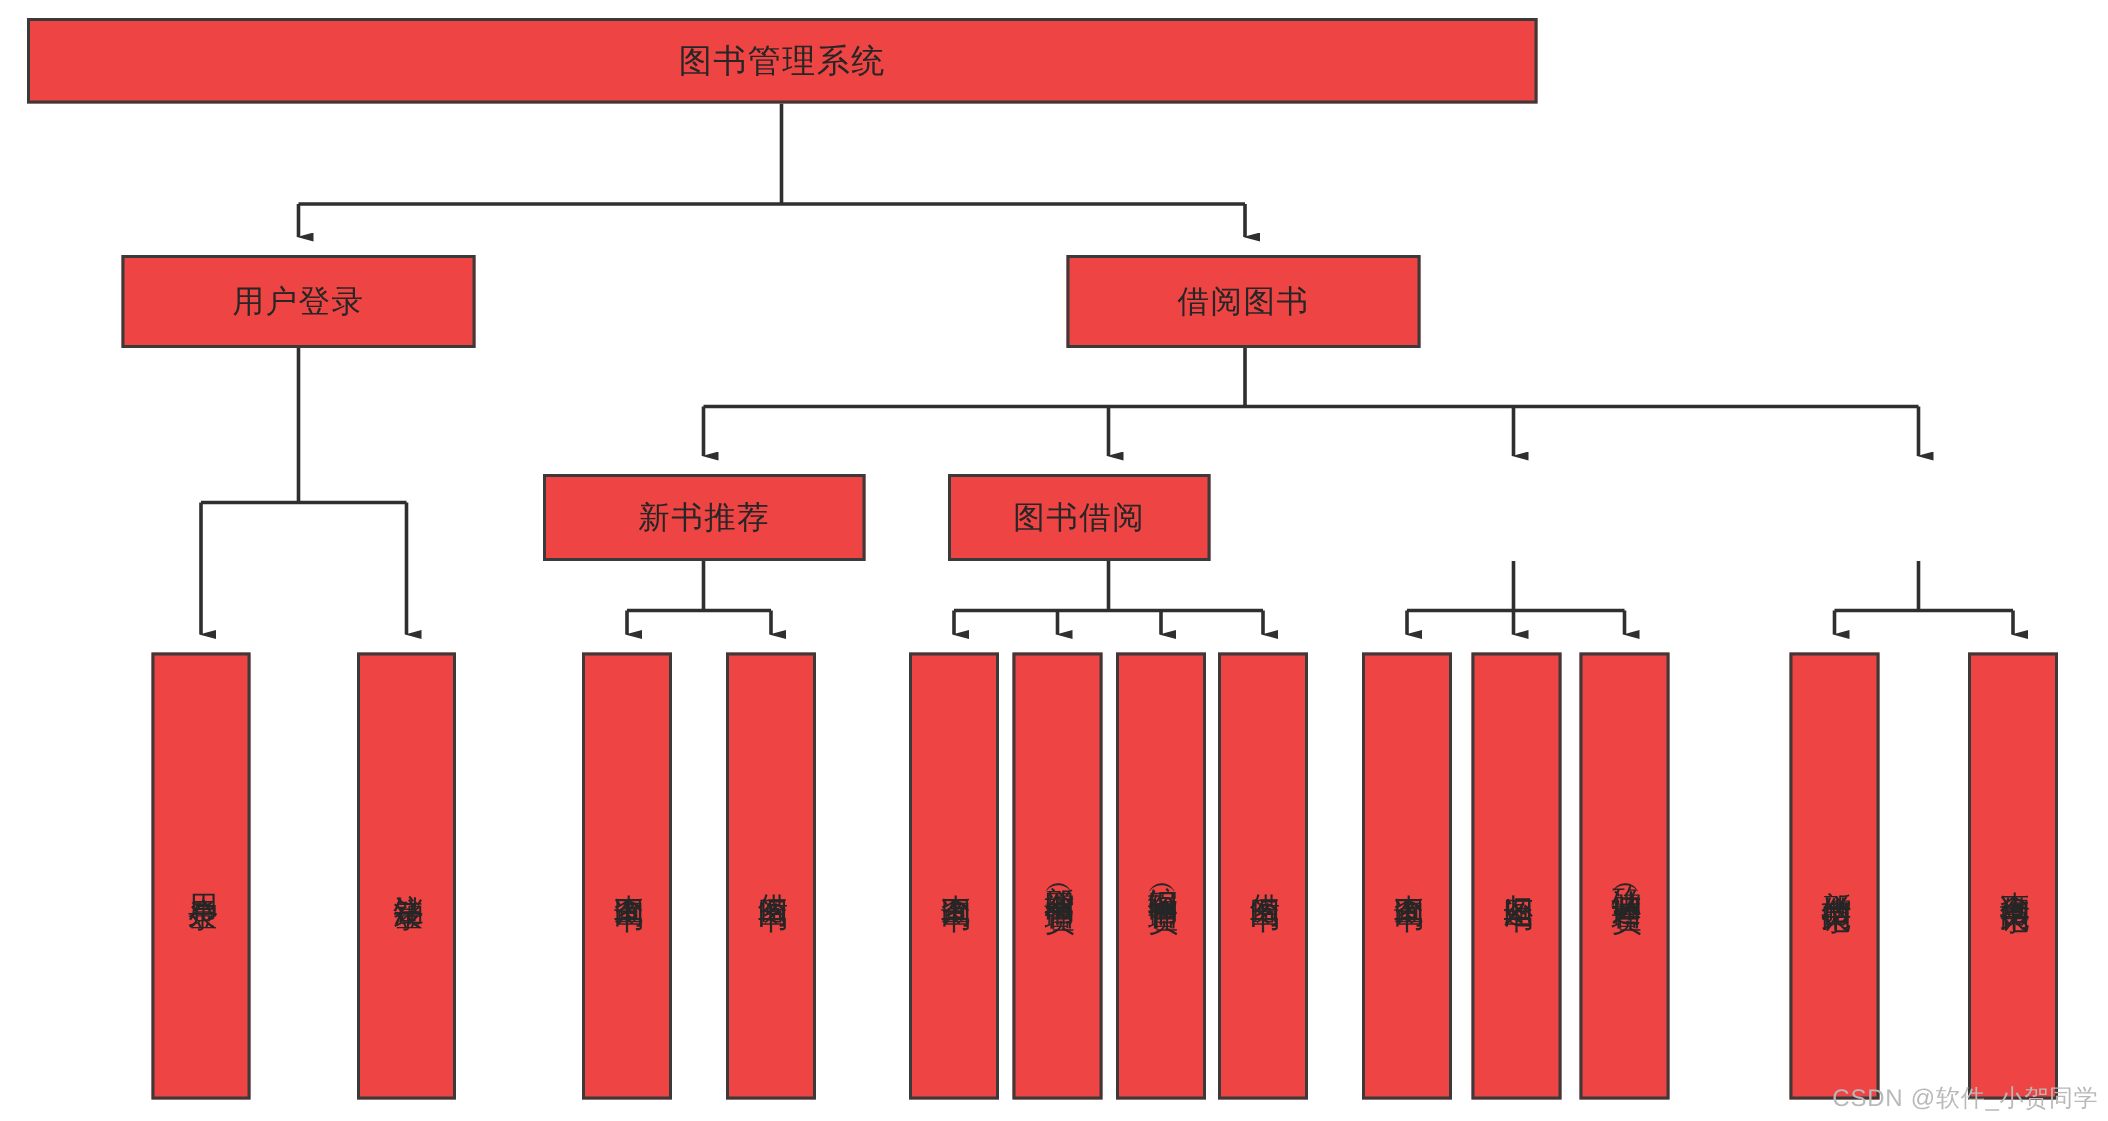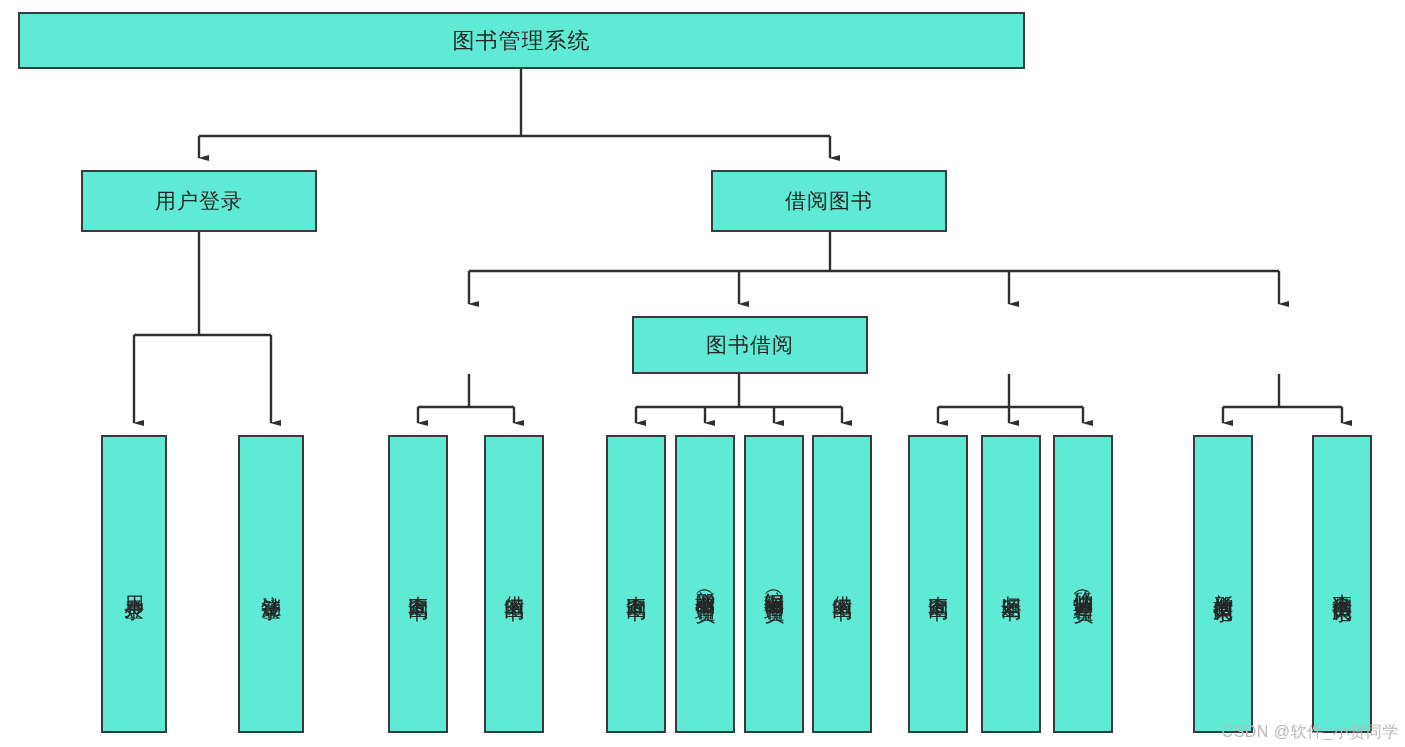--- a/index.html
+++ b/index.html
@@ -1,19 +1,19 @@
 <!DOCTYPE html>
 <html><head>
 <meta charset="utf-8">
 <style>
   html,body{margin:0;padding:0;background:#ffffff;}
   body{width:1405px;height:747px;font-family:"Liberation Sans","DejaVu Sans",sans-serif;}
   #stage{position:relative;width:1405px;height:747px;overflow:hidden;background:#fff;}
   svg#wires{position:absolute;left:0;top:0;width:1405px;height:747px;}
-  .node{position:absolute;box-sizing:border-box;background:#5eead4;border:2px solid #3a3a3a;
+  .node{position:absolute;box-sizing:border-box;background:#ef4444;border:2px solid #3a3a3a;
         display:flex;align-items:center;justify-content:center;color:#262626;}
   .node.h{font-size:21px;letter-spacing:1px;}
   .node.root{font-size:22px;}
   .node.v{writing-mode:vertical-rl;text-orientation:upright;font-size:20px;line-height:1.28;
           letter-spacing:2px;padding:14px 0;justify-content:center;align-items:center;}
   .node.v .txt{writing-mode:vertical-rl;text-orientation:upright;display:block;}
   .watermark{position:absolute;right:6px;bottom:4px;font-size:16px;color:#b9b9b9;
              letter-spacing:.5px;white-space:nowrap;}
 </style>
 </head>
@@ -75,21 +75,24 @@
     <span class="txt">图书管理系统</span>
   </div>
 
   <div class="node h" style="left:81px;top:170px;width:236px;height:62px;">
     <span class="txt">用户登录</span>
   </div>
   <div class="node h" style="left:711px;top:170px;width:236px;height:62px;">
     <span class="txt">借阅图书</span>
   </div>
 
-  <div class="node h" style="left:632px;top:316px;width:236px;height:58px;">
+  <div class="node h" style="left:362px;top:316px;width:215px;height:58px;">
+    <span class="txt">新书推荐</span>
+  </div>
+  <div class="node h" style="left:632px;top:316px;width:175px;height:58px;">
     <span class="txt">图书借阅</span>
   </div>
 
   <div class="node v" style="left:101px;top:435px;width:66px;height:298px;">
     <span class="txt">用户登录</span>
   </div>
   <div class="node v" style="left:238px;top:435px;width:66px;height:298px;">
     <span class="txt">注销登录</span>
   </div>
   <div class="node v" style="left:388px;top:435px;width:60px;height:298px;">

